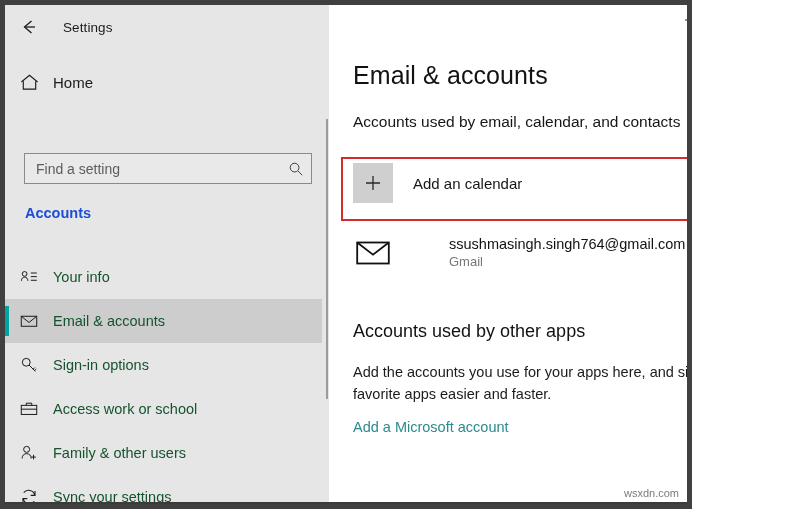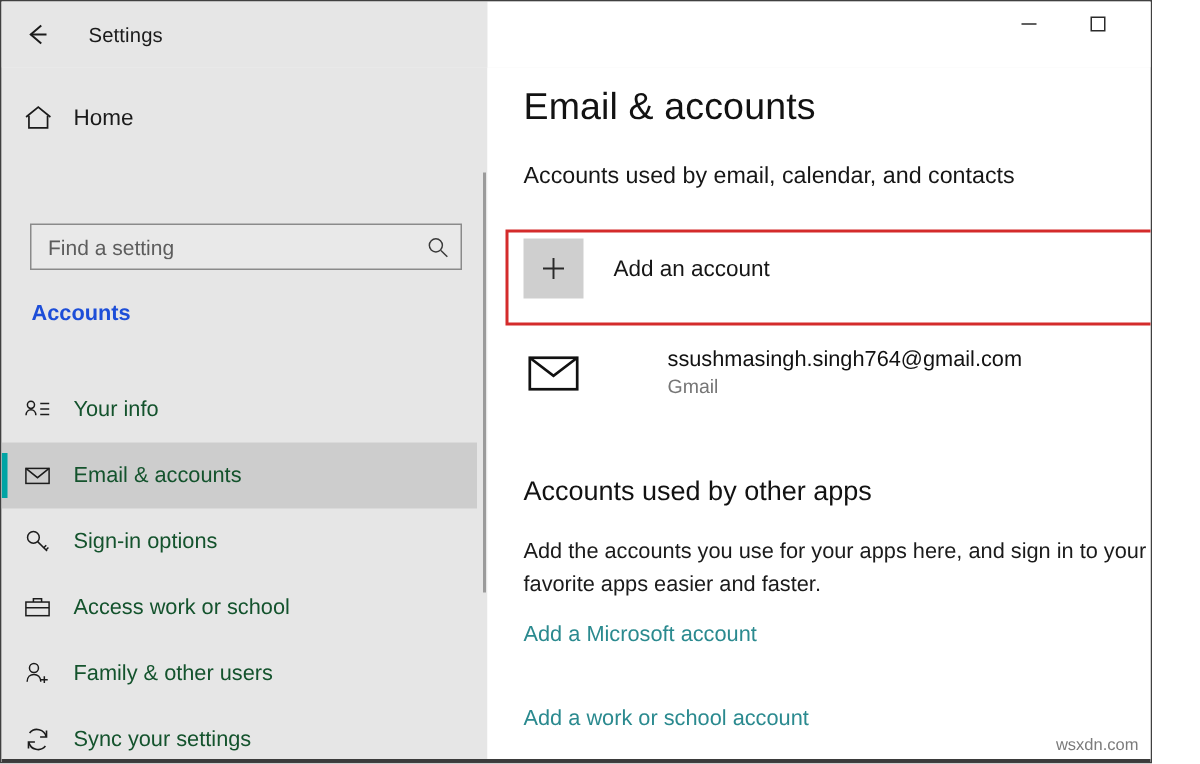--- a/index.html
+++ b/index.html
@@ -6,26 +6,26 @@
     margin: 0;
     padding: 0;
     background: #ffffff;
   }
   body {
     font-family: "Liberation Sans", sans-serif;
     -webkit-font-smoothing: antialiased;
   }
   #app {
     position: relative;
-    width: 768px;
+    width: 692px;
     height: 509px;
     overflow: hidden;
     background: #ffffff;
     box-sizing: border-box;
-    border: 1px solid #404040;
+    border: 5px solid #404040;
   }
 
   
   .titlebar {
     position: absolute;
     top: 0; left: 0;
     width: 800px;
     height: 44px;
     background: #e6e6e6;
     box-sizing: border-box;
@@ -426,42 +426,41 @@
     <div class="page-title">Email &amp; accounts</div>
 
     <div class="subhead-1">Accounts used by email, calendar, and contacts</div>
 
     <div class="add-account-row">
       <div class="plus-tile">
         <svg width="20" height="20" viewBox="0 0 20 20" aria-hidden="true">
           <path d="M10 3 L10 17 M3 10 L17 10" stroke="#2a2a2a" stroke-width="1.3"></path>
         </svg>
       </div>
-      <div class="add-account-label">Add an account</div>
+      <div class="add-account-label">Add an calendar</div>
     </div>
 
     <div class="account-row">
       <div class="envelope-tile">
         <svg width="34" height="26" viewBox="0 0 34 26" aria-hidden="true">
           <rect x="1.2" y="2.5" width="31.6" height="21" fill="#ffffff" stroke="#111111" stroke-width="1.8"></rect>
           <path d="M1.2 2.5 L17 14.6 L32.8 2.5" fill="none" stroke="#111111" stroke-width="1.8"></path>
         </svg>
       </div>
       <div class="account-text">
         <div class="account-email">ssushmasingh.singh764@gmail.com</div>
         <div class="account-provider">Gmail</div>
       </div>
     </div>
 
     <div class="subhead-2">Accounts used by other apps</div>
 
     <div class="body-text">Add the accounts you use for your apps here, and sign in to your favorite apps easier and faster.</div>
 
     <a class="link link-ms" href="#">Add a Microsoft account</a>
-    <a class="link link-work" href="#">Add a work or school account</a>
 
   </div>
 
   <div class="red-highlight" style="border-color: rgb(212, 43, 43);"></div>
 
   <div class="watermark">wsxdn.com</div>
 
   <div class="bottom-rule"></div>
 
 </div>

